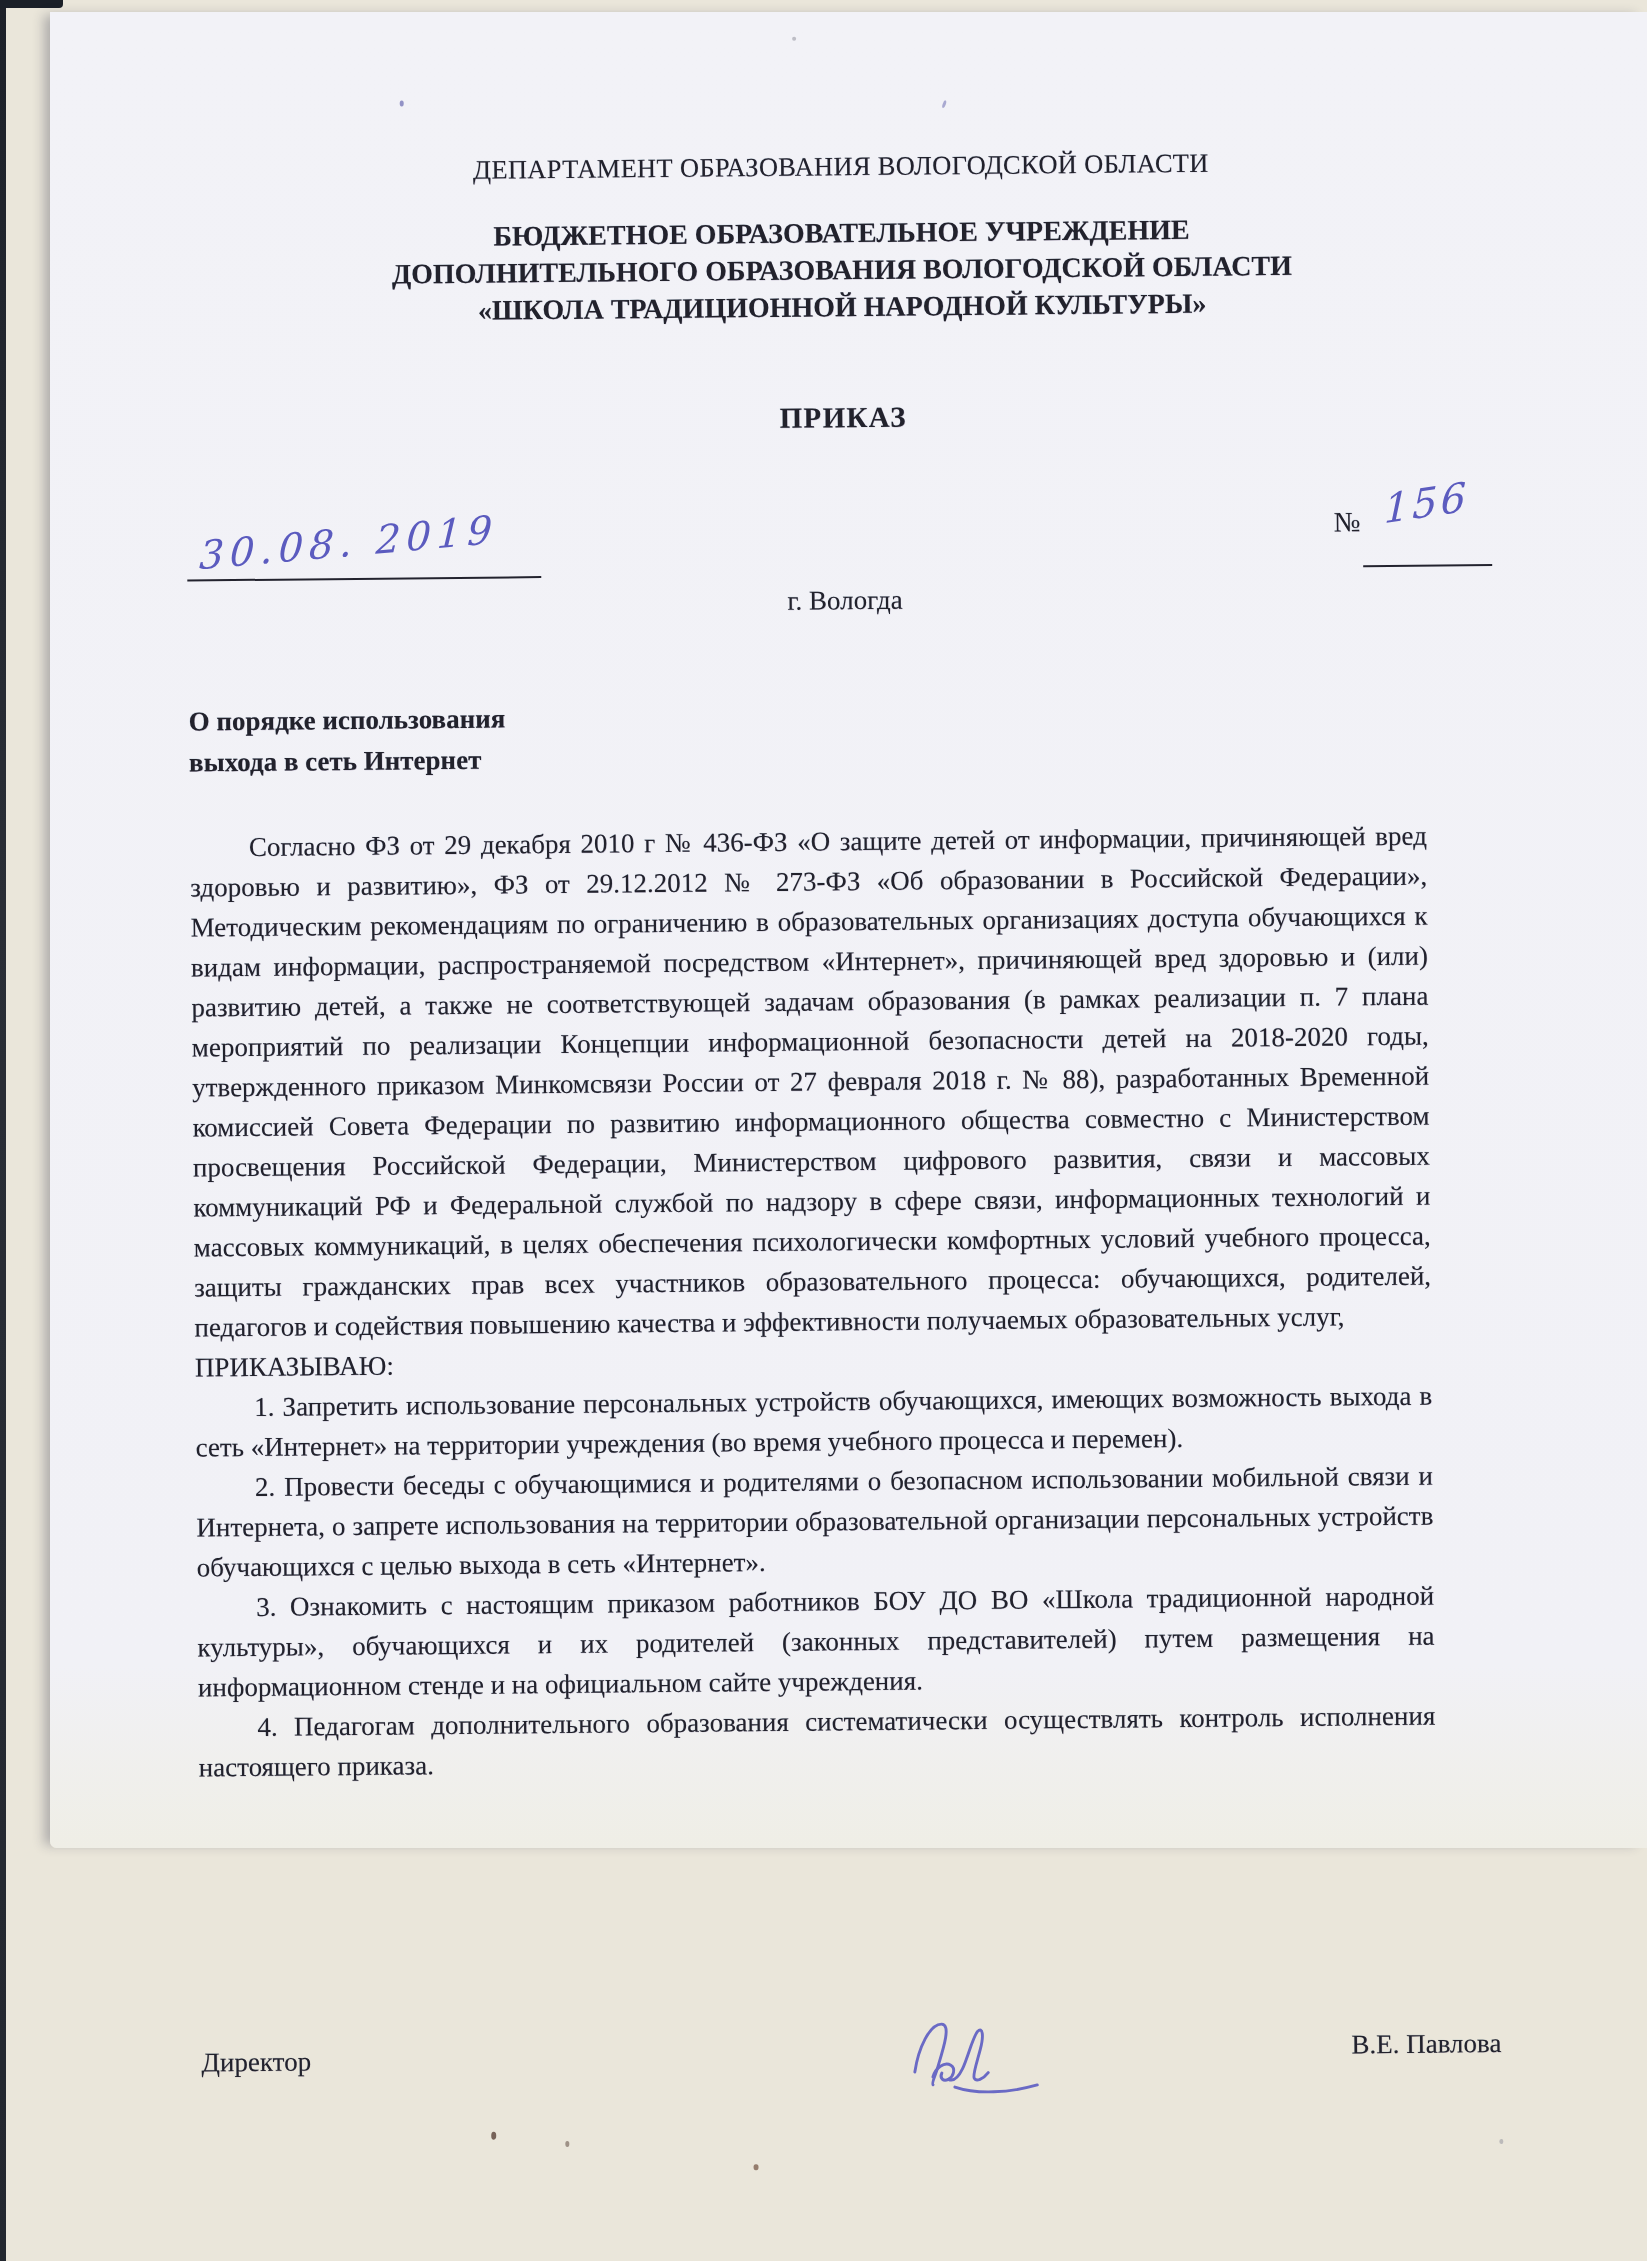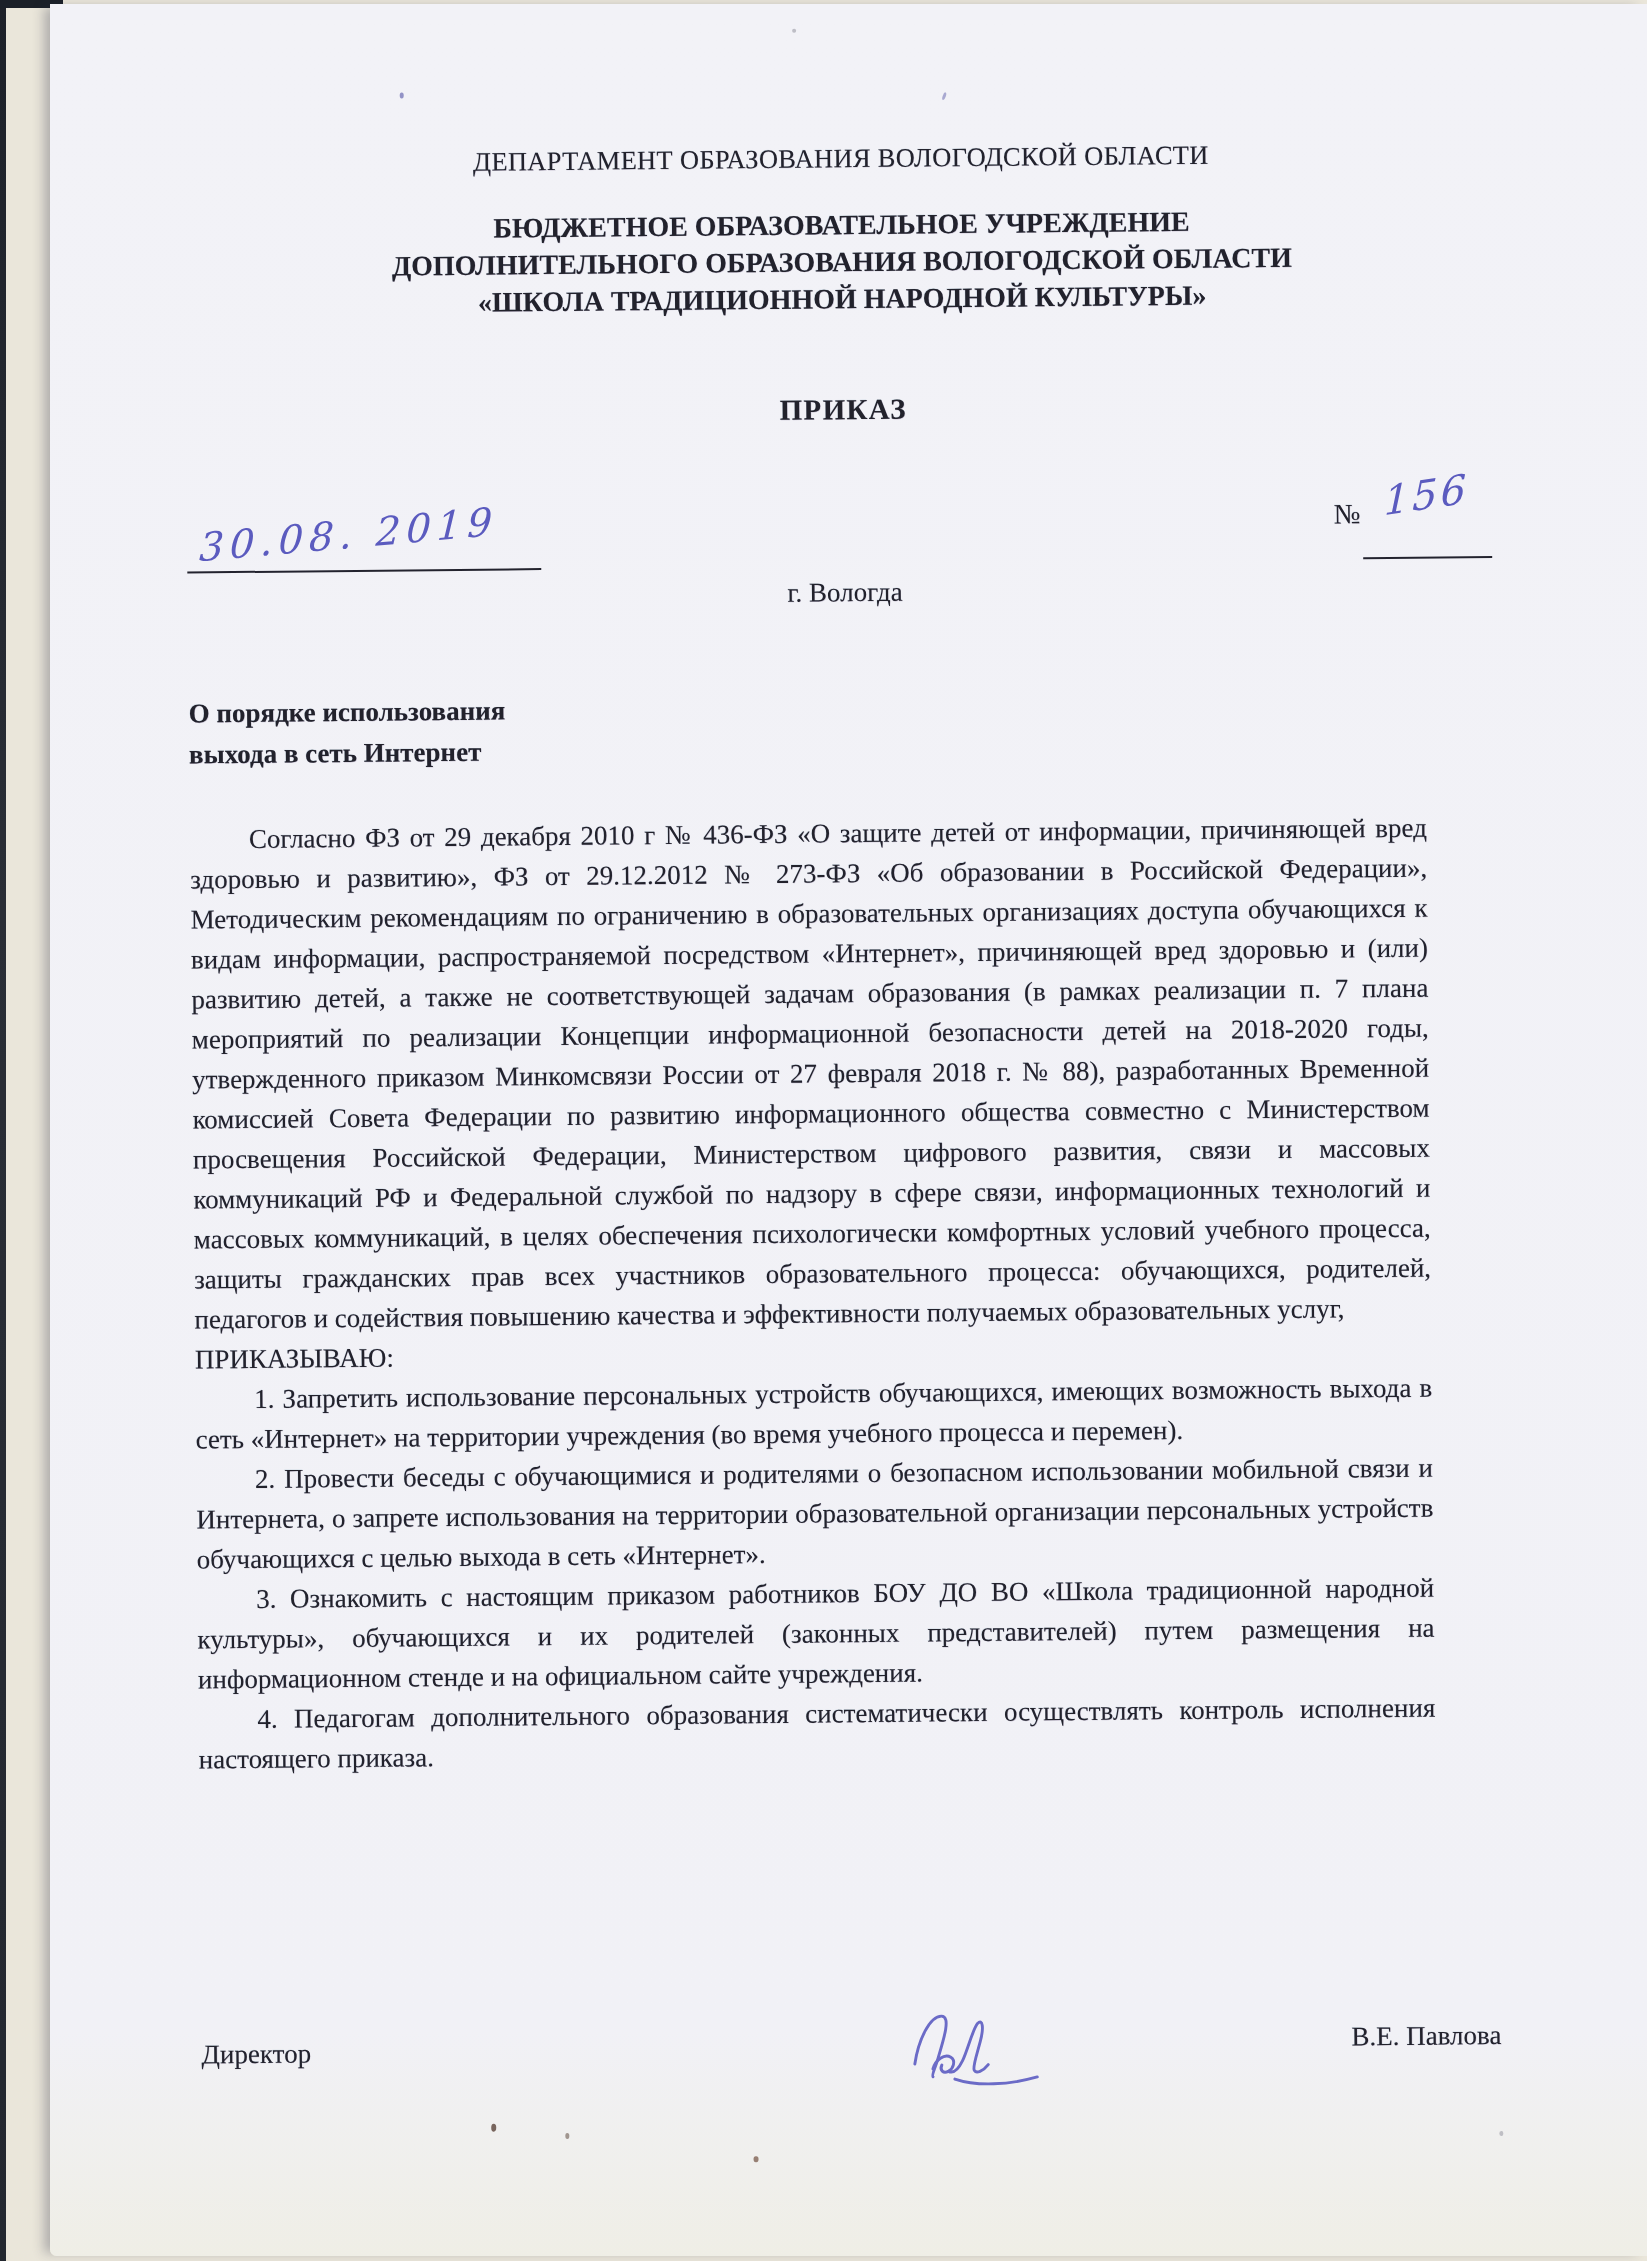--- a/index.html
+++ b/index.html
@@ -17,22 +17,22 @@
     width: 5.8px; height: 100%;
     background: linear-gradient(180deg, #1d2129 0%, #2a2e36 40%, #23272f 100%);
   }
   .corner-mark {
     position: absolute; left: 0; top: 0;
     width: 63px; height: 8.4px;
     background: #1b2028;
     border-radius: 0 0 3.9px 1.3px;
   }
   .page {
-    position: absolute; left: 50px; top: 4px;
-    width: 1597px; height: 2252px;
+    position: absolute; left: 50px; top: 12px;
+    width: 1597px; height: 1836px;
     background: linear-gradient(180deg, #f2f2f7 0%, #f1f1f6 90%, #efeee6 100%);
     box-shadow: -9px 0 11.6px -3.9px rgba(40, 44, 66, 0.30);
     border-radius: 0 0 0 6.5px;
   }
   .content {
     position: absolute; left: 0; top: 0; right: 0; bottom: 0;
     transform: rotate(-0.55deg);
     transform-origin: 194px 1163px;
     text-shadow: 0.4px 0.4px 0 rgba(70, 35, 95, 0.22), -0.4px -0.4px 0 rgba(0, 85, 125, 0.14);
   }

